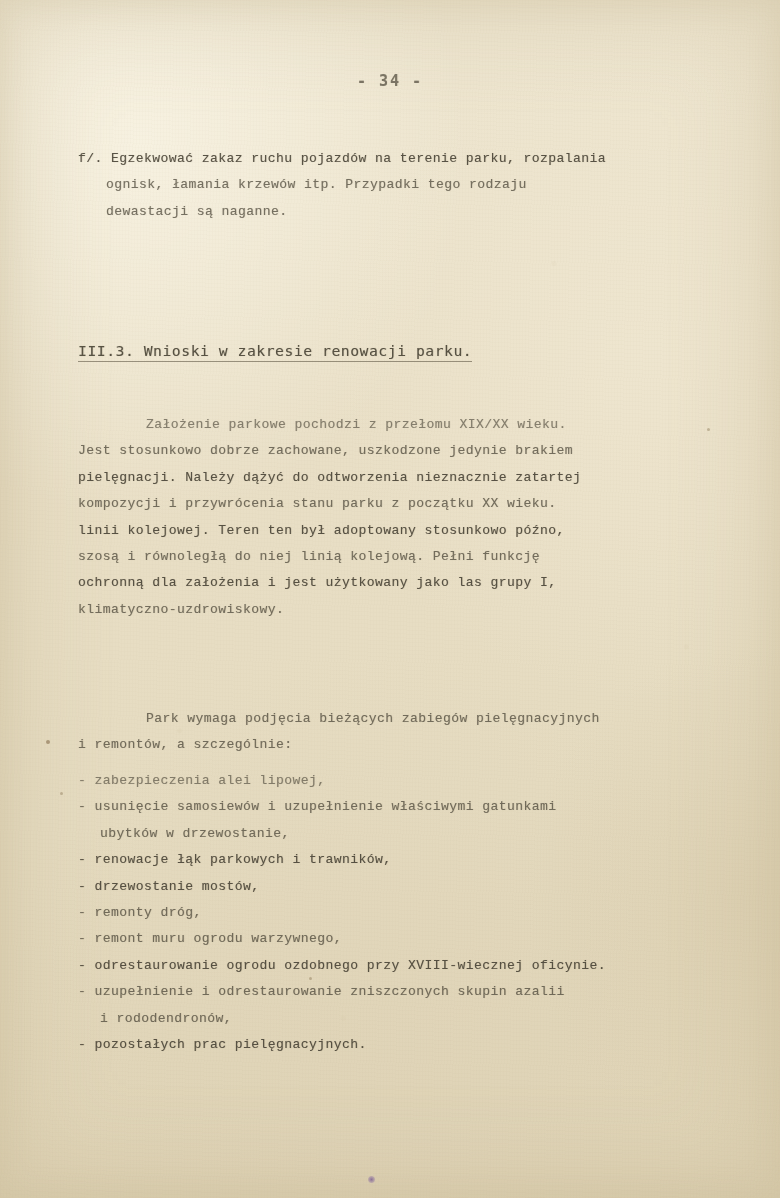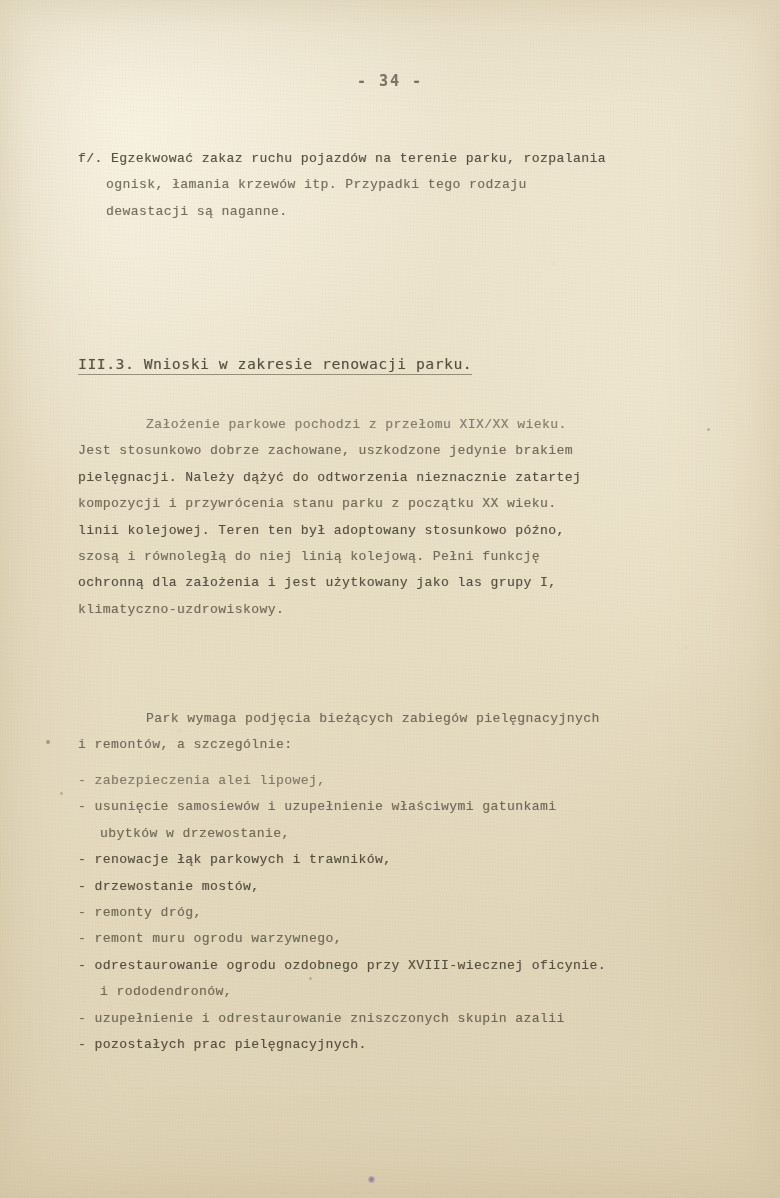--- a/index.html
+++ b/index.html
@@ -79,21 +79,21 @@
     text-shadow: 0.45px 0.3px 0.75px rgba(88,80,60,0.35),
                 -0.35px 0.25px 0.65px rgba(125,112,84,0.2);
   }
   
   .ink-light { opacity: 0.63; }
   .ink-mid   { opacity: 0.74; }
   .ink-dark  { opacity: 0.88; color: #433e32; }
 
   
   #para-f      { top: 146px; }
-  #heading     { top: 354px; }
+  #heading     { top: 341px; }
   #para-main   { top: 412px; }
   #para-needs  { top: 706px; }
   #list-block  { top: 768px; }
 
   .heading-line {
     display: inline-block;
     font-size: 14.6px;
     letter-spacing: 0.6px;
     color: #474234;
     border-bottom: 1.6px solid rgba(84,76,58,0.62);
@@ -173,22 +173,22 @@
 
   <div class="block" id="list-block">
     <span class="line ink-light"><span>-</span> <span>zabezpieczenia alei lipowej,</span></span>
     <span class="line ink-mid"><span>-</span> <span>usunięcie samosiewów i uzupełnienie właściwymi gatunkami</span></span>
     <span class="line ink-mid" style="padding-left:22px;">ubytków w drzewostanie,</span>
     <span class="line ink-dark"><span>-</span> <span>renowacje łąk parkowych i trawników,</span></span>
     <span class="line ink-dark"><span>-</span> <span>drzewostanie mostów,</span></span>
     <span class="line ink-mid"><span>-</span> <span>remonty dróg,</span></span>
     <span class="line ink-mid"><span>-</span> <span>remont muru ogrodu warzywnego,</span></span>
     <span class="line ink-dark"><span>-</span> <span>odrestaurowanie ogrodu ozdobnego przy XVIII-wiecznej oficynie.</span></span>
+    <span class="line ink-mid"><span>-</span> <span>uzupełnienie i odrestaurowanie zniszczonych skupin azalii</span></span>
     <span class="line ink-mid" style="padding-left:22px;">i rododendronów,</span>
-    <span class="line ink-mid"><span>-</span> <span>uzupełnienie i odrestaurowanie zniszczonych skupin azalii</span></span>
     <span class="line ink-dark"><span>-</span> <span>pozostałych prac pielęgnacyjnych.</span></span>
   </div>
 
   <div class="speck speck-margin" style="left:46px; top:740px;"></div>
   <div class="speck speck-faint" style="left:60px; top:792px;"></div>
   <div class="speck speck-faint" style="left:707px; top:428px;"></div>
   <div class="speck speck-faint" style="left:309px; top:977px;"></div>
   <div class="speck speck-ink-dot" style="left:368px; top:1176px;"></div>
 
   <div class="vignette"></div>

